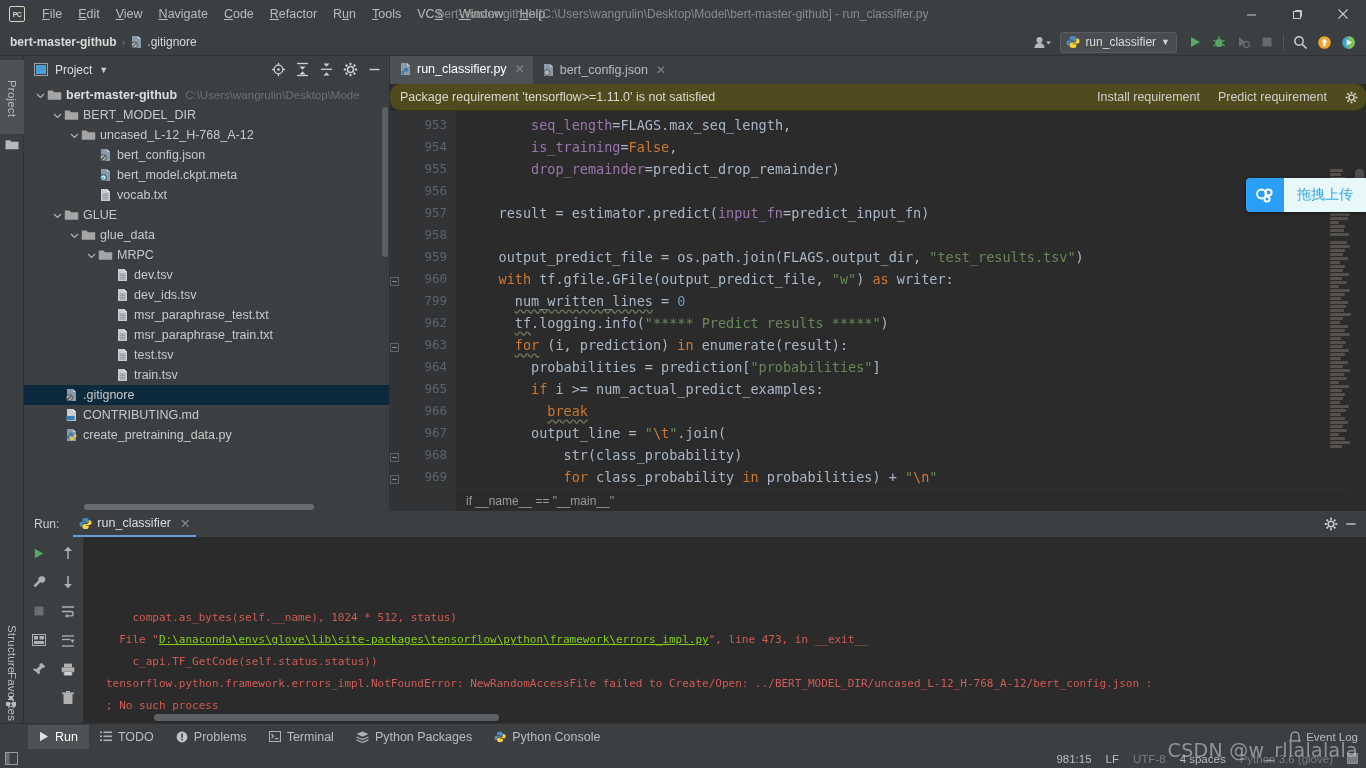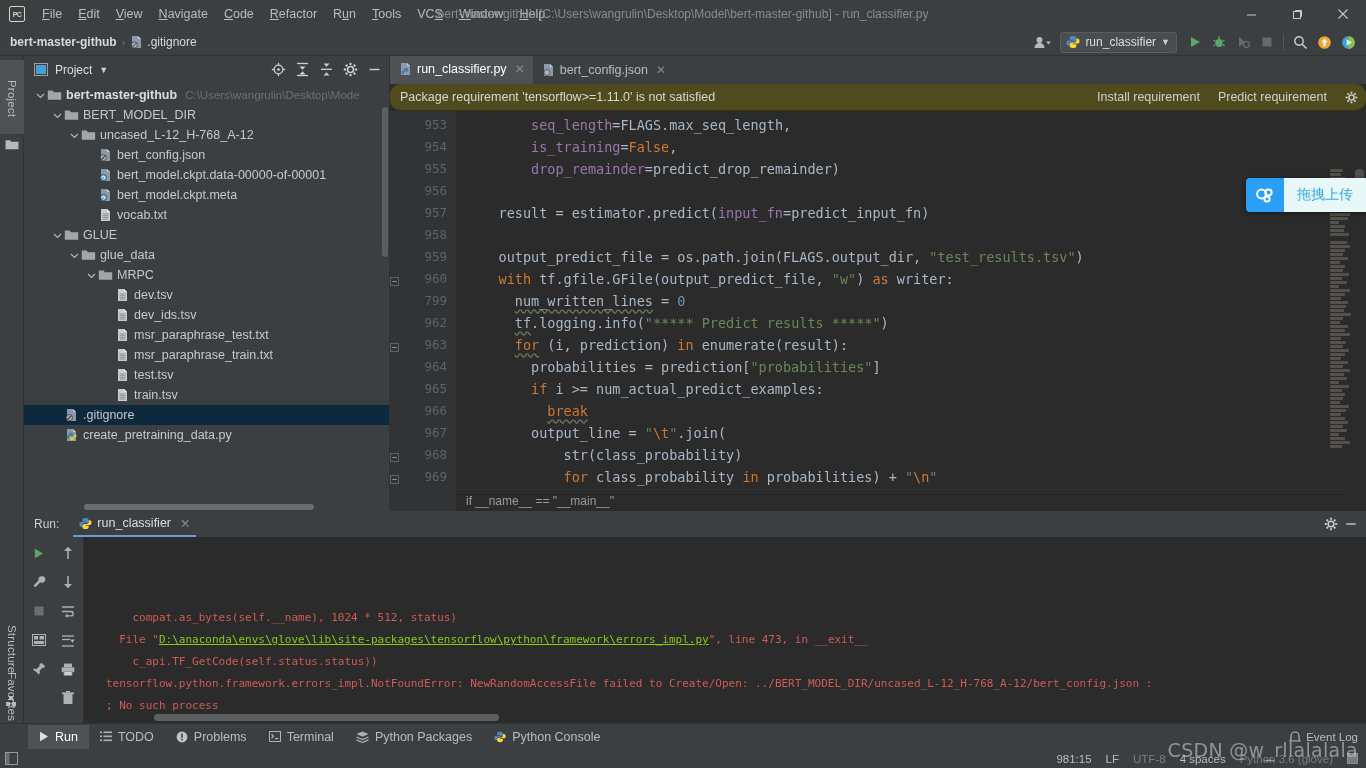--- a/index.html
+++ b/index.html
@@ -541,32 +541,20 @@
         <div class="trow" style="padding-left: 61px;">
           <span class="twist"></span>
           <span class="ticon">
             <svg width="15" height="14" viewBox="0 0 15 14">
               <path d="M3 1h6l3 3v9H3z" fill="#8a9aa8"></path>
               <path d="M9 1l3 3H9z" fill="#bcc8d2"></path>
               <circle cx="5.4" cy="9.6" r="3.1" fill="#5fb3e0" stroke="#3c3f41" stroke-width="0.8"></circle>
               <path d="M4 9.6a1.5 1.5 0 1 1 1.5 1.5" fill="none" stroke="#fff" stroke-width="1"></path>
             </svg>
           </span>
-          <span class="tlabel">bert_model.ckpt.data-00000-of-00001</span>
-        </div>
-        <div class="trow" style="padding-left: 61px;">
-          <span class="twist"></span>
-          <span class="ticon">
-            <svg width="15" height="14" viewBox="0 0 15 14">
-              <path d="M3 1h6l3 3v9H3z" fill="#8a9aa8"></path>
-              <path d="M9 1l3 3H9z" fill="#bcc8d2"></path>
-              <circle cx="5.4" cy="9.6" r="3.1" fill="#5fb3e0" stroke="#3c3f41" stroke-width="0.8"></circle>
-              <path d="M4 9.6a1.5 1.5 0 1 1 1.5 1.5" fill="none" stroke="#fff" stroke-width="1"></path>
-            </svg>
-          </span>
           <span class="tlabel">bert_model.ckpt.meta</span>
         </div>
         <div class="trow" style="padding-left: 61px;">
           <span class="twist"></span>
           <span class="ticon">
             <svg width="15" height="14" viewBox="0 0 15 14">
               <path d="M3 1h6l3 3v9H3z" fill="#c6ccd2"></path>
               <path d="M9 1l3 3H9z" fill="#e7ebee"></path>
               <line x1="4.6" y1="6" x2="10.4" y2="6" stroke="#7b848c" stroke-width="0.8"></line>
               <line x1="4.6" y1="7.7" x2="10.4" y2="7.7" stroke="#7b848c" stroke-width="0.8"></line>
@@ -703,20 +691,31 @@
           <span class="twist"></span>
           <span class="ticon">
             <svg width="15" height="14" viewBox="0 0 15 14">
               <path d="M3 1h6l3 3v9H3z" fill="#8a9aa8"></path>
               <path d="M9 1l3 3H9z" fill="#bcc8d2"></path>
               <circle cx="5.4" cy="9.6" r="3.1" fill="#b0b0b0" stroke="#3c3f41" stroke-width="0.8"></circle>
               <line x1="3.4" y1="11.6" x2="7.4" y2="7.6" stroke="#3c3f41" stroke-width="1.1"></line>
             </svg>
           </span>
           <span class="tlabel">.gitignore</span>
+        </div>
+        <div class="trow" style="padding-left: 27px;">
+          <span class="twist"></span>
+          <span class="ticon">
+            <svg width="15" height="14" viewBox="0 0 15 14">
+              <path d="M3 1h6l3 3v9H3z" fill="#c6ccd2"></path>
+              <path d="M9 1l3 3H9z" fill="#e7ebee"></path>
+              <rect x="2.2" y="8" width="8.4" height="4.2" fill="#3a7fb5"></rect>
+            </svg>
+          </span>
+          <span class="tlabel">CONTRIBUTING.md</span>
         </div>
         <div class="trow" style="padding-left: 27px;">
           <span class="twist"></span>
           <span class="ticon">
             <svg width="15" height="14" viewBox="0 0 15 14">
               <path d="M3 1h6l3 3v9H3z" fill="#8a9aa8"></path>
               <path d="M9 1l3 3H9z" fill="#bcc8d2"></path>
               <path d="M7 4.8c-1.5 0-2.1.5-2.1 1.4v.9h2.2v.4H4.1c-.9 0-1.4.6-1.4 1.6s.4 1.7 1.3 1.7h.6v-.9c0-.9.6-1.6 1.5-1.6h1.6c.8 0 1.4-.5 1.4-1.3V6.2c0-.9-.6-1.4-2-1.4z" fill="#3c78aa"></path>
               <path d="M8.3 12.2c1.4 0 2.1-.5 2.1-1.4v-.9H8.2v-.4h3c.9 0 1.3-.6 1.3-1.6s-.4-1.7-1.3-1.7h-.6v.9c0 .9-.6 1.6-1.5 1.6H7.6c-.8 0-1.4.5-1.4 1.3v1c0 .9.7 1.2 2.1 1.2z" fill="#e8c447"></path>
             </svg>

